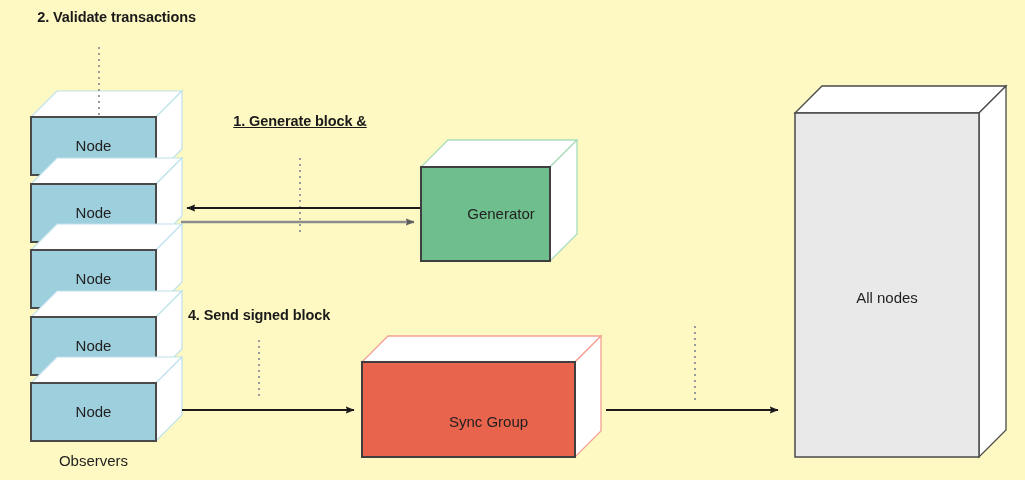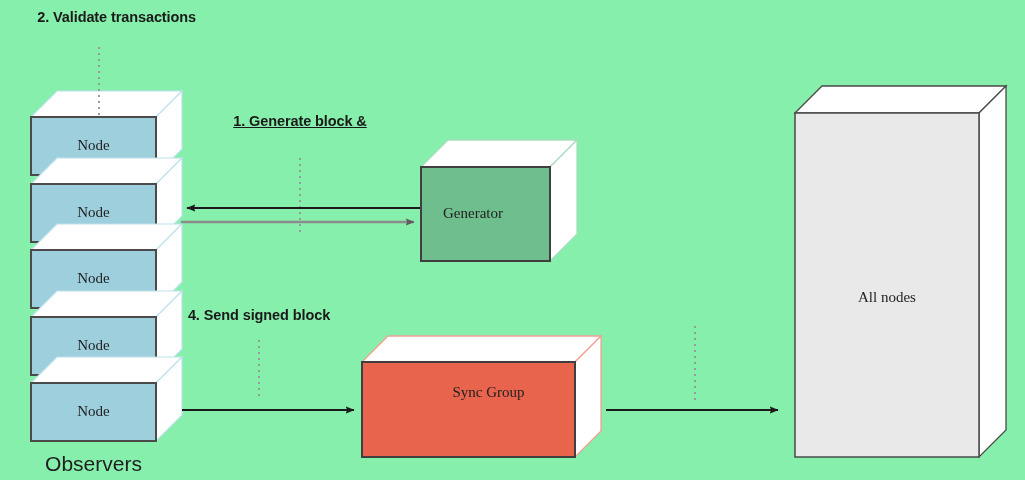--- a/index.html
+++ b/index.html
@@ -8,21 +8,21 @@
     background: #ffffff;
   }
   body {
     font-family: "Liberation Sans", sans-serif;
     -webkit-font-smoothing: antialiased;
   }
   #canvas {
     position: relative;
     width: 1025px;
     height: 480px;
-    background: #86efac;
+    background: #fef9c3;
     overflow: hidden;
   }
   #svg-layer {
     position: absolute;
     left: 0;
     top: 0;
     width: 1025px;
     height: 480px;
   }
   .label-step {
@@ -33,27 +33,27 @@
     color: #1a1a1a;
     line-height: 1.45;
     white-space: nowrap;
     letter-spacing: -0.1px;
   }
   .label-step .ln { display: block; }
   .label-plain {
     position: absolute;
     font-family: "Liberation Sans", sans-serif;
     font-weight: normal;
-    font-size: 21px;
+    font-size: 15px;
     color: #1f1f1f;
     white-space: nowrap;
   }
   .box-text {
     position: absolute;
-    font-family: Liberation Serif, serif;
+    font-family: Liberation Sans, sans-serif;
     font-weight: normal;
     font-size: 15px;
     color: #1f1f1f;
     white-space: nowrap;
     text-align: center;
     pointer-events: none;
   }
   .node-text { font-size: 15px; }
   .al-center { text-align: center; }
   .al-right  { text-align: right; }
@@ -151,19 +151,19 @@
 
 
   <div class="box-text node-text" style="left:31px; top:137px; width:125px;">Node</div>
   <div class="box-text node-text" style="left:31px; top:204px; width:125px;">Node</div>
   <div class="box-text node-text" style="left:31px; top:270px; width:125px;">Node</div>
   <div class="box-text node-text" style="left:31px; top:337px; width:125px;">Node</div>
   <div class="box-text node-text" style="left:31px; top:403px; width:125px;">Node</div>
 
   <div class="label-plain al-center" style="left:31px; top:452px; width:125px;">Observers</div>
 
-  <div class="box-text" style="left:421px; top:205px; width:104px;">Generator</div>
+  <div class="box-text" style="left:440px; top:205px; width:104px;padding-left:9px;">Generator</div>
 
-  <div class="box-text" style="left:362px; top:384px; width:253px;">Sync Group</div>
+  <div class="box-text" style="left:362px; top:413px; width:253px;">Sync Group</div>
 
   <div class="box-text" style="left:795px; top:273px; width:184px;margin-top:16px;">All nodes</div>
 
 </div>
 
 </body></html>

